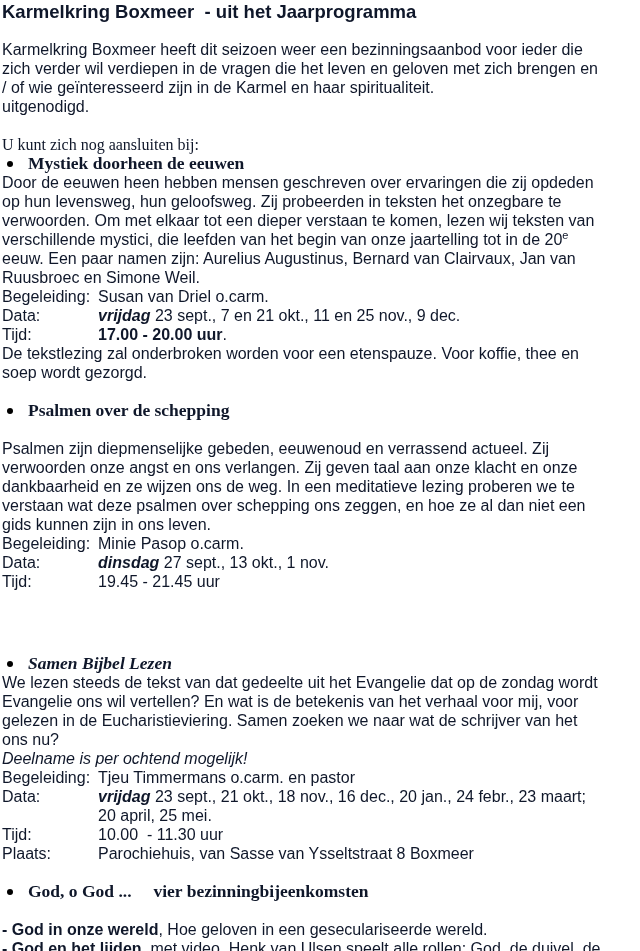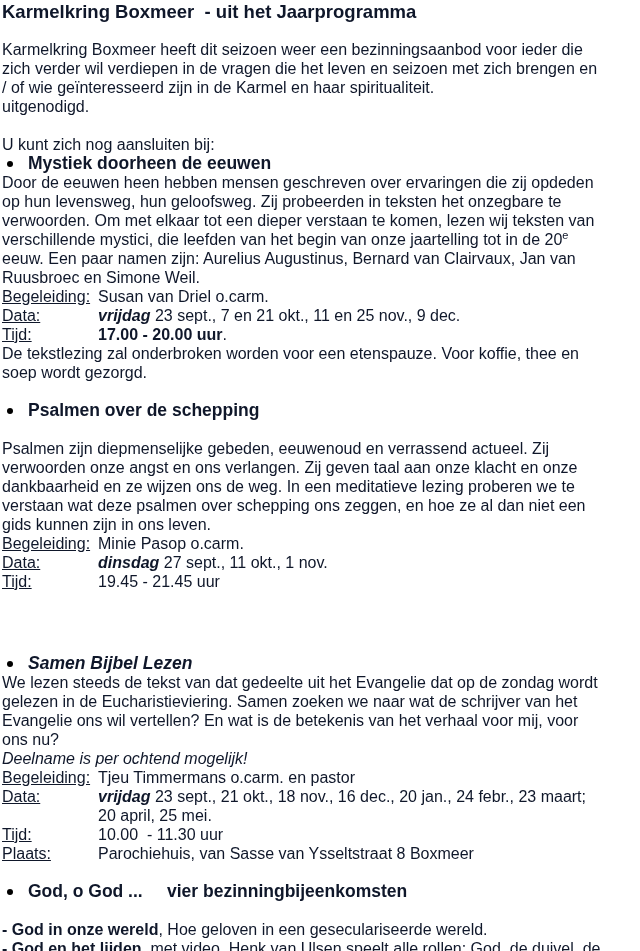--- a/index.html
+++ b/index.html
@@ -8,40 +8,40 @@
     padding:2px 0 8px 2px;
     width:638px;
     font-family:"Liberation Sans","DejaVu Sans",sans-serif;
     font-size:16px;
     line-height:19px;
     color:#0f172a;
   }
   .line{min-height:19px;white-space:pre;}
   .line.blank{height:19px;}
   .title{font-weight:bold;font-size:18.5px;}
-  .serif{font-family:Liberation Sans, sans-serif;font-size:16px;}
-  .bullet{position:relative;padding-left:26px;font-weight:bold;font-size:17.5px;}
+  .serif{font-family:Liberation Serif, serif;font-size:16px;}
+  .bullet{position:relative;padding-left:26px;font-weight:bold;font-size:17.5px;font-family:Liberation Serif, serif;}
   .bullet.bi{font-style:italic;margin-top:44px;}
   .dot{position:absolute;left:5px;top:7px;width:6px;height:6px;background:#000;border-radius:50%;}
   .field{display:flex;}
-  .flabel{width:96px;flex:none;white-space:pre;text-decoration:underline;}
+  .flabel{width:96px;flex:none;white-space:pre;}
   .fvalue{flex:1;}
   .vline{min-height:19px;white-space:pre;}
   .b{font-weight:bold;}
   .i{font-style:italic;}
   sup{font-size:11px;line-height:0;}
 </style>
 </head>
 <body>
 
 <div id="doc">
     <div class="line title">Karmelkring Boxmeer  - uit het Jaarprogramma</div>
     <div class="line blank"></div>
     <div class="line"><span>Karmelkring Boxmeer heeft dit seizoen weer een bezinningsaanbod voor ieder die</span></div>
-    <div class="line"><span>zich verder wil verdiepen in de vragen die het leven en seizoen met zich brengen en</span></div>
+    <div class="line"><span>zich verder wil verdiepen in de vragen die het leven en geloven met zich brengen en</span></div>
     <div class="line"><span>/ of wie geïnteresseerd zijn in de Karmel en haar spiritualiteit.</span></div>
     <div class="line"><span>uitgenodigd.</span></div>
     <div class="line blank"></div>
     <div class="line serif"><span>U kunt zich nog aansluiten bij:</span></div>
     <div class="line bullet"><span class="dot"></span><span>Mystiek doorheen de eeuwen</span></div>
     <div class="line"><span>Door de eeuwen heen hebben mensen geschreven over ervaringen die zij opdeden</span></div>
     <div class="line"><span>op hun levensweg, hun geloofsweg. Zij probeerden in teksten het onzegbare te</span></div>
     <div class="line"><span>verwoorden. Om met elkaar tot een dieper verstaan te komen, lezen wij teksten van</span></div>
     <div class="line"><span>verschillende mystici, die leefden van het begin van onze jaartelling tot in de 20</span><sup>e</sup></div>
     <div class="line"><span>eeuw. Een paar namen zijn: Aurelius Augustinus, Bernard van Clairvaux, Jan van</span></div>
@@ -53,27 +53,27 @@
     <div class="line"><span>soep wordt gezorgd.</span></div>
     <div class="line blank"></div>
     <div class="line bullet"><span class="dot"></span><span>Psalmen over de schepping</span></div>
     <div class="line blank"></div>
     <div class="line"><span>Psalmen zijn diepmenselijke gebeden, eeuwenoud en verrassend actueel. Zij</span></div>
     <div class="line"><span>verwoorden onze angst en ons verlangen. Zij geven taal aan onze klacht en onze</span></div>
     <div class="line"><span>dankbaarheid en ze wijzen ons de weg. In een meditatieve lezing proberen we te</span></div>
     <div class="line"><span>verstaan wat deze psalmen over schepping ons zeggen, en hoe ze al dan niet een</span></div>
     <div class="line"><span>gids kunnen zijn in ons leven.</span></div>
     <div class="line field"><span class="flabel">Begeleiding:</span><span class="fvalue"><div class="vline"><span>Minie Pasop o.carm.</span></div></span></div>
-    <div class="line field"><span class="flabel">Data:</span><span class="fvalue"><div class="vline"><span class="b i">dinsdag</span><span> 27 sept., 11 okt., 1 nov.</span></div></span></div>
+    <div class="line field"><span class="flabel">Data:</span><span class="fvalue"><div class="vline"><span class="b i">dinsdag</span><span> 27 sept., 13 okt., 1 nov.</span></div></span></div>
     <div class="line field"><span class="flabel">Tijd:</span><span class="fvalue"><div class="vline"><span>19.45 - 21.45 uur</span></div></span></div>
     <div class="line blank"></div>
     <div class="line bullet bi"><span class="dot"></span><span>Samen Bijbel Lezen</span></div>
     <div class="line"><span>We lezen steeds de tekst van dat gedeelte uit het Evangelie dat op de zondag wordt</span></div>
+    <div class="line"><span>Evangelie ons wil vertellen? En wat is de betekenis van het verhaal voor mij, voor</span></div>
     <div class="line"><span>gelezen in de Eucharistieviering. Samen zoeken we naar wat de schrijver van het</span></div>
-    <div class="line"><span>Evangelie ons wil vertellen? En wat is de betekenis van het verhaal voor mij, voor</span></div>
     <div class="line"><span>ons nu?</span></div>
     <div class="line"><span class="i">Deelname is per ochtend mogelijk!</span></div>
     <div class="line field"><span class="flabel">Begeleiding:</span><span class="fvalue"><div class="vline"><span>Tjeu Timmermans o.carm. en pastor</span></div></span></div>
     <div class="line field"><span class="flabel">Data:</span><span class="fvalue"><div class="vline"><span class="b i">vrijdag</span><span> 23 sept., 21 okt., 18 nov., 16 dec., 20 jan., 24 febr., 23 maart;</span></div><div class="vline"><span>20 april, 25 mei.</span></div></span></div>
     <div class="line field"><span class="flabel">Tijd:</span><span class="fvalue"><div class="vline"><span>10.00  - 11.30 uur</span></div></span></div>
     <div class="line field"><span class="flabel">Plaats:</span><span class="fvalue"><div class="vline"><span>Parochiehuis, van Sasse van Ysseltstraat 8 Boxmeer</span></div></span></div>
     <div class="line blank"></div>
     <div class="line bullet"><span class="dot"></span><span>God, o God ...     vier bezinningbijeenkomsten</span></div>
     <div class="line blank"></div>
     <div class="line"><span class="b">- God in onze wereld</span><span>, Hoe geloven in een geseculariseerde wereld.</span></div>

